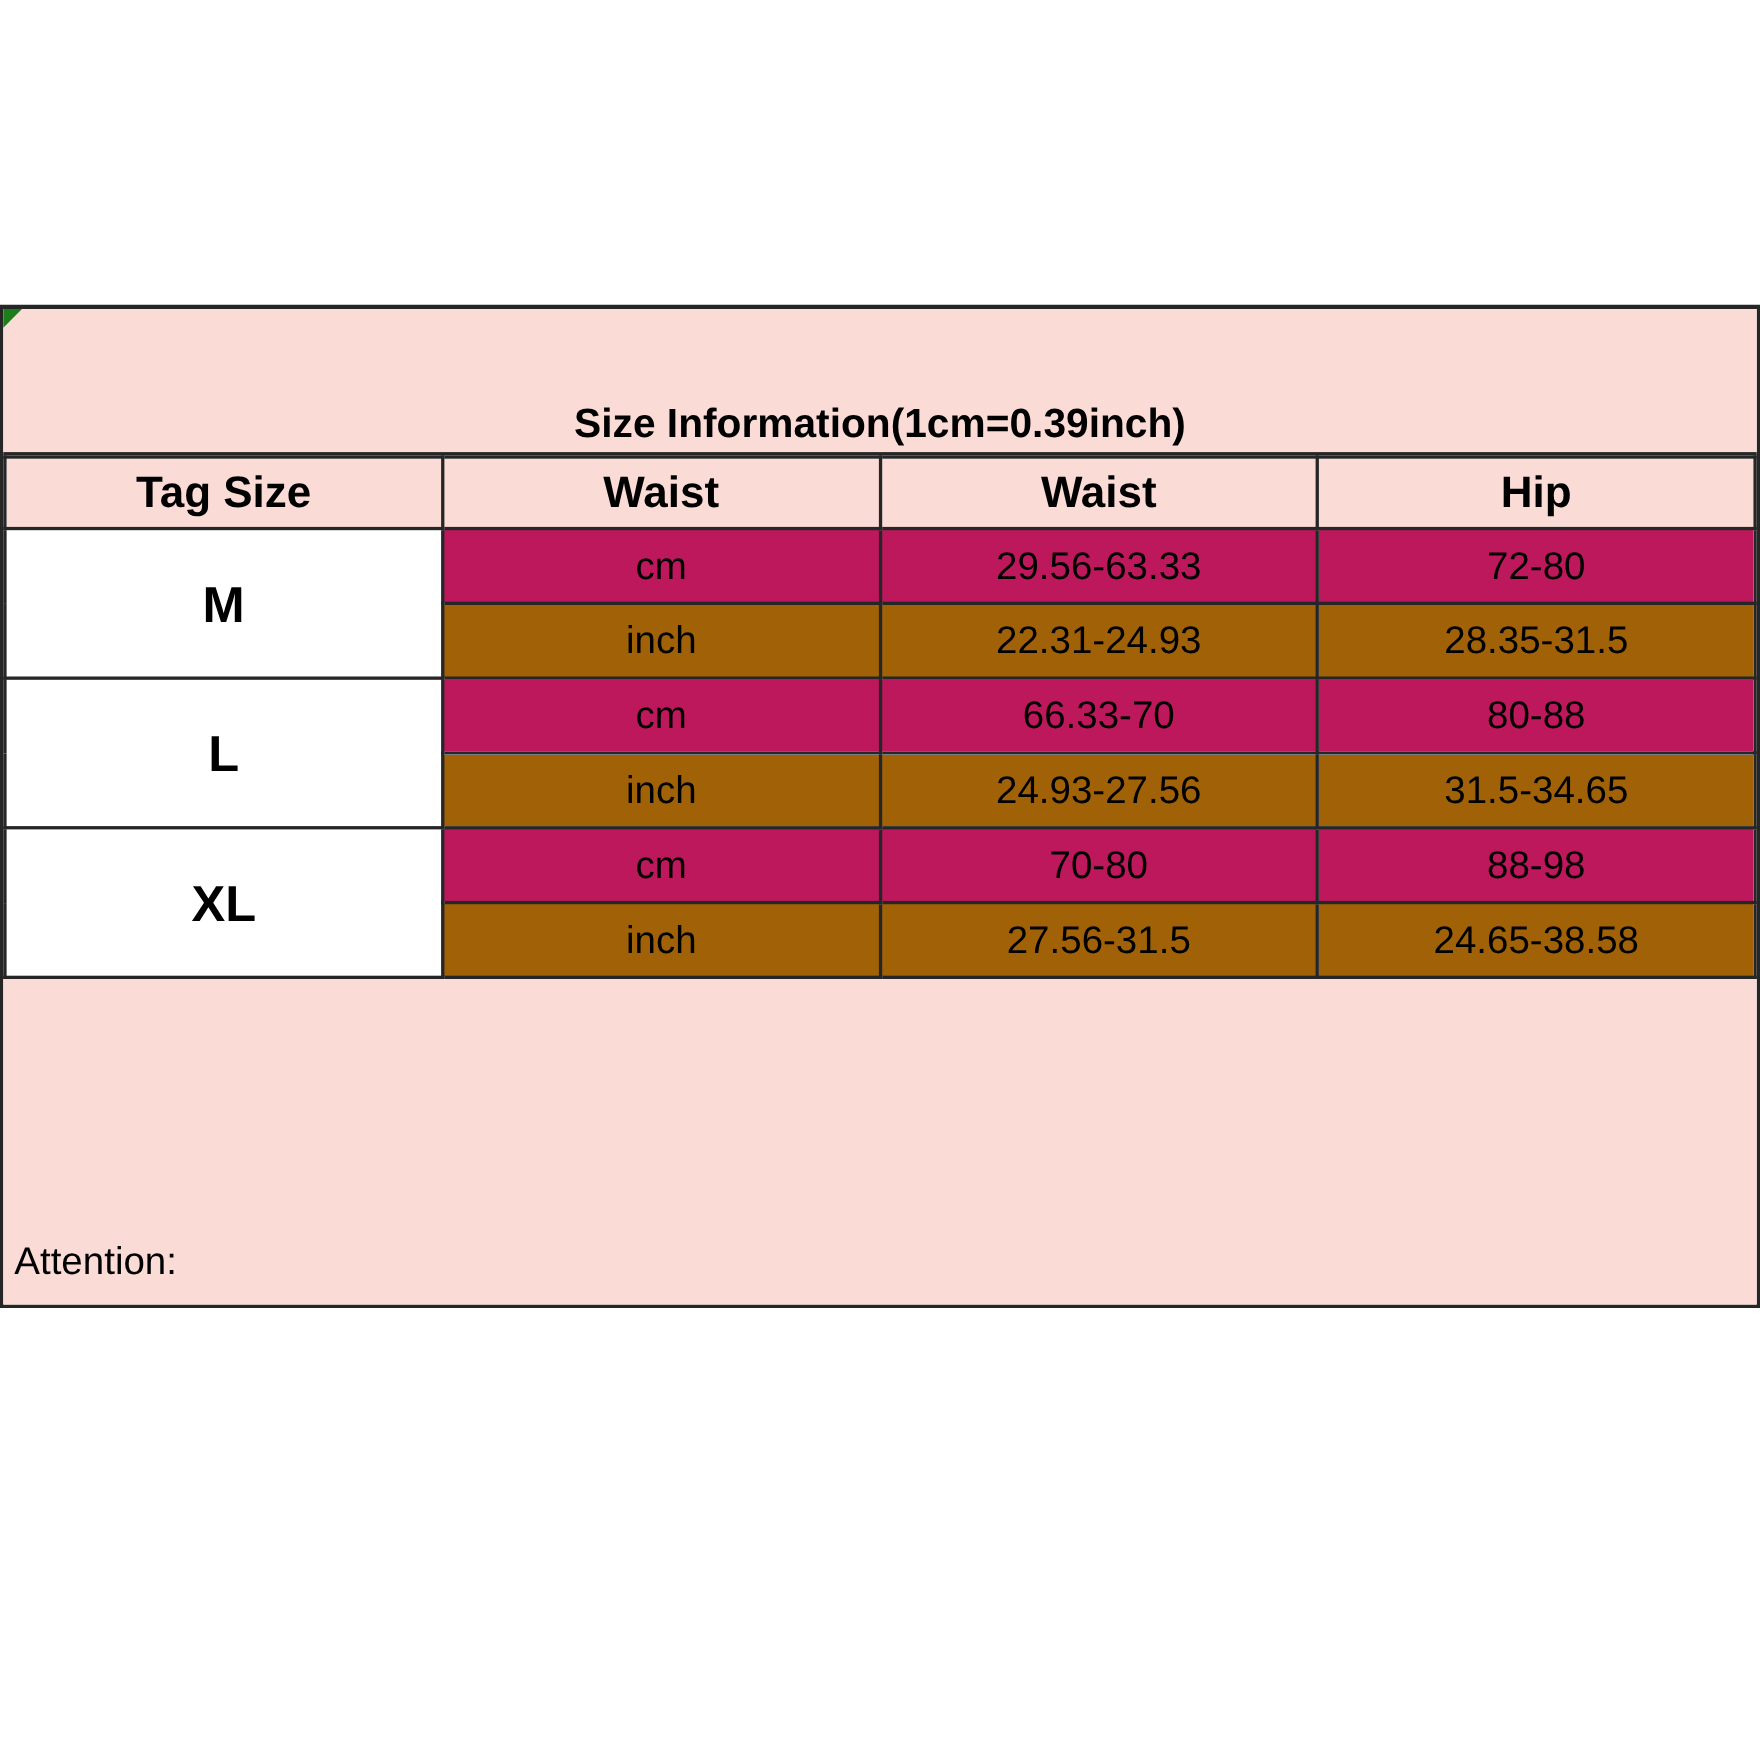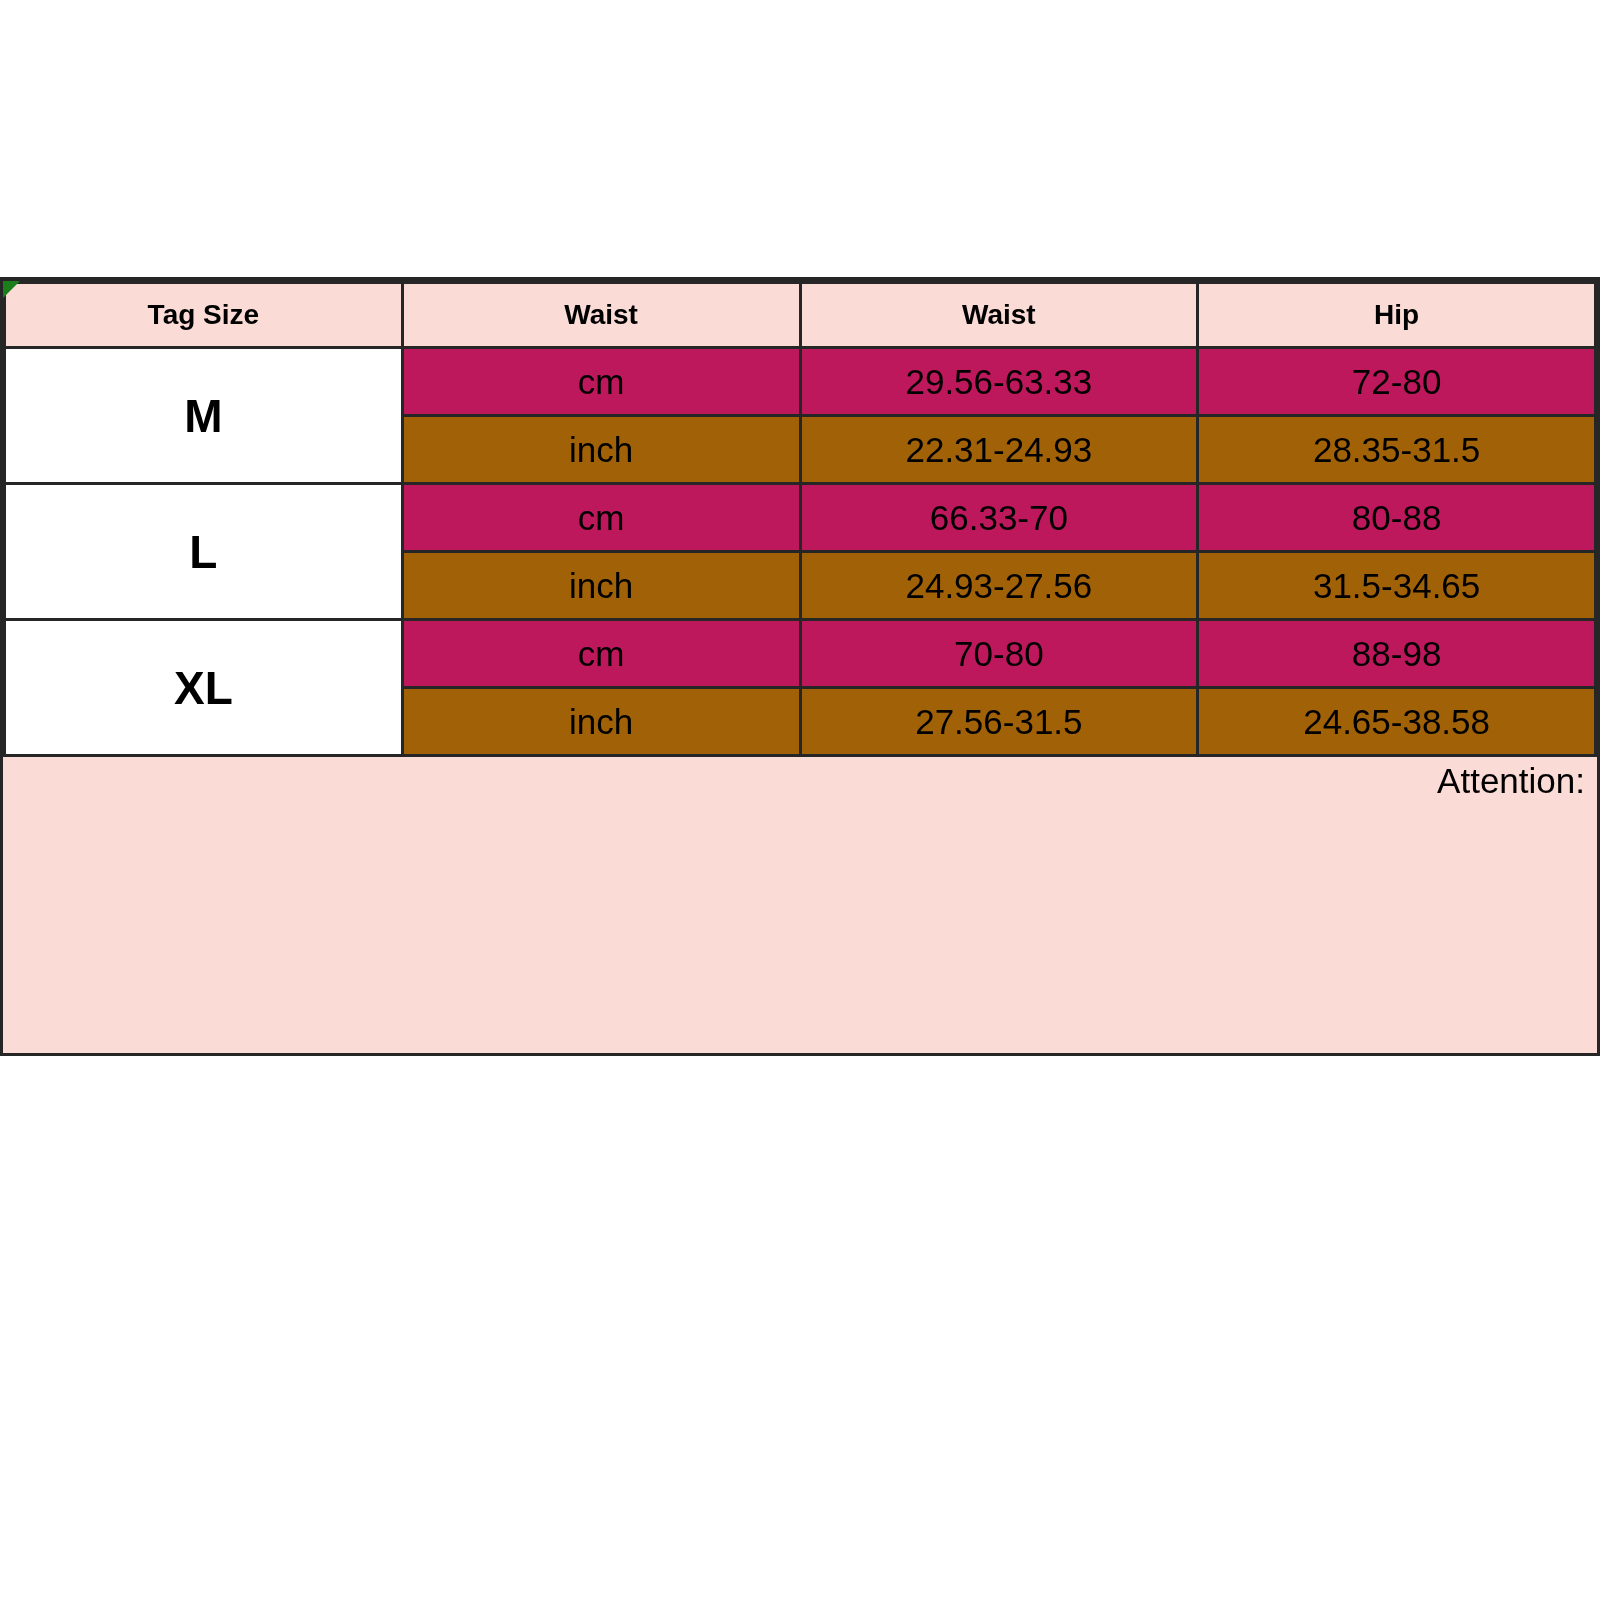--- a/index.html
+++ b/index.html
@@ -50,49 +50,50 @@
   }
   table.size-table th, table.size-table td {
     border: 3px solid #262626;
     text-align: center;
     vertical-align: middle;
     overflow: hidden;
   }
   table.size-table th {
     height: 65px;
     background: #fadbd6;
-    font-size: 28px; font-weight: bold;
+    font-size: 40px; font-weight: bold;
   }
   table.size-table td {
     height: 68px;
     font-size: 35px; font-weight: normal;
     background: #be185d;
   }
   table.size-table tr.alt td { background: #a16207; }
   table.size-table td.tag-cell {
     background: #ffffff;
     font-size: 46px; font-weight: bold;
   }
 
   .attention {
     height: 296px;
     background: #fadbd6;
-    display: flex; flex-direction: row; justify-content: flex-end;
+    display: flex; flex-direction: column; justify-content: flex-end;
     padding: 0 12px 16px 10px;
     font-size: 35px; line-height: 47px;
   }
 </style>
 </head>
 <body>
 
 <div class="canvas">
   <div class="sheet">
 
     <div class="corner-triangle"></div>
 
+    <div class="band row-title">Size Information(1cm=0.39inch)</div>
 
 
     <table class="size-table">
       <thead>
         <tr>
           <th>Tag Size</th>
           <th>Waist</th>
           <th>Waist</th>
           <th>Hip</th>
         </tr>

